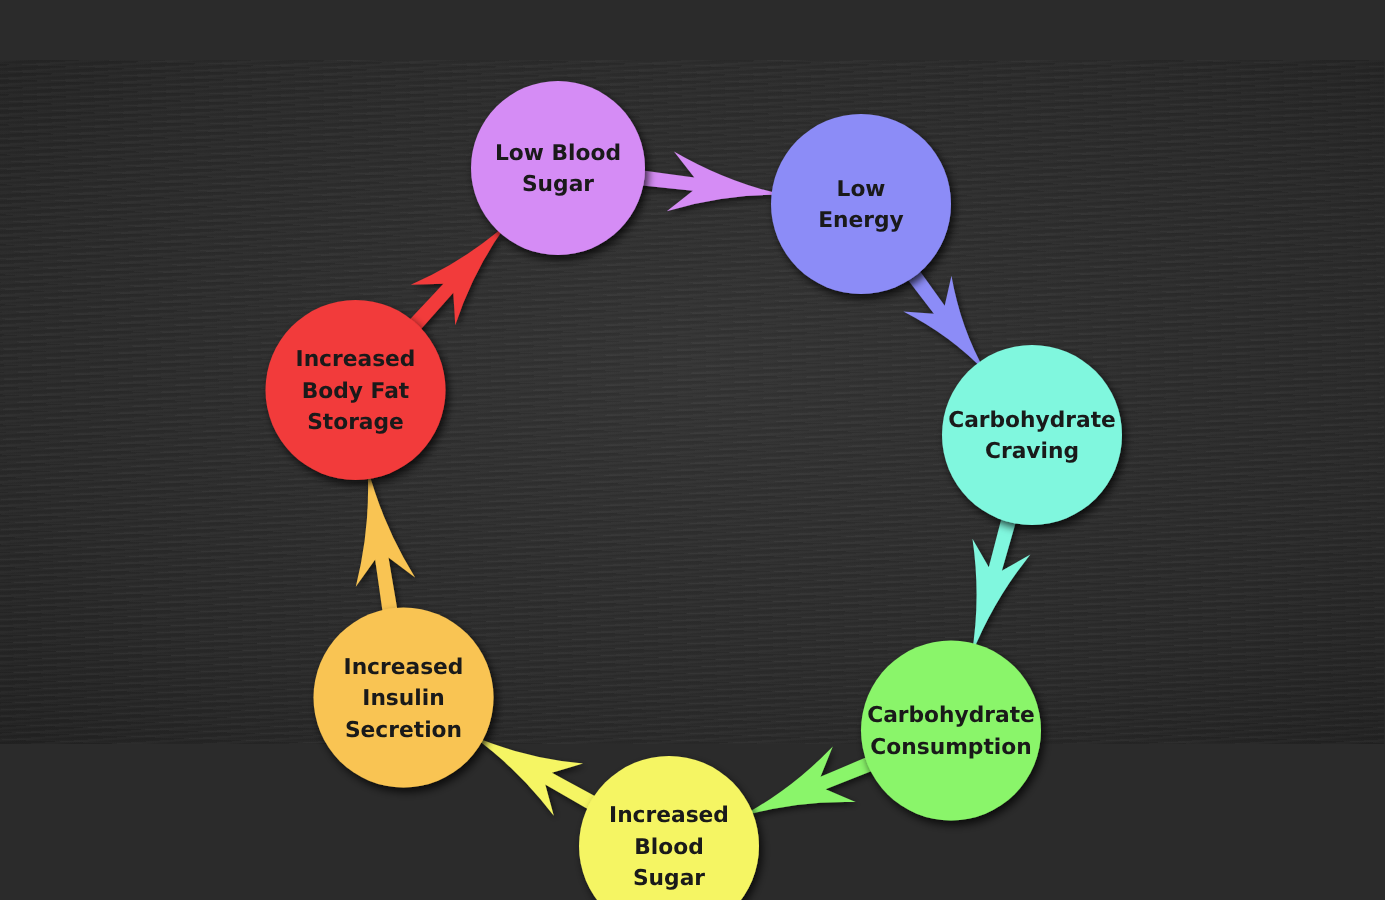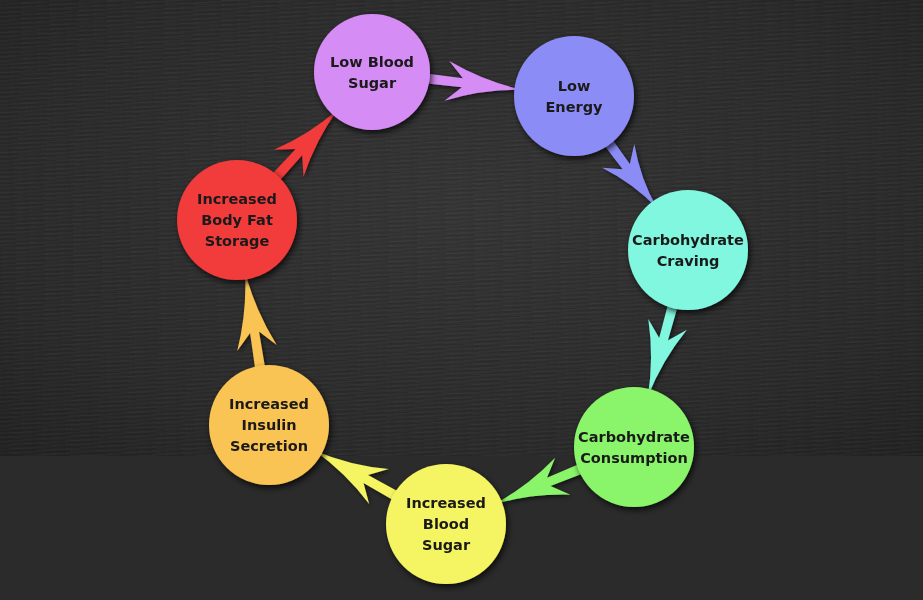--- a/index.html
+++ b/index.html
@@ -7,20 +7,21 @@
       width: 923px; height: 600px; overflow: hidden;
       background: #2b2b2b;
       font-family: "DejaVu Sans", sans-serif;
     }
     #stage {
       position: relative; width: 923px; height: 456px;
       background:
         repeating-linear-gradient(176deg, rgba(255,255,255,0.025) 0px, rgba(255,255,255,0.025) 1px, rgba(0,0,0,0.04) 2px, rgba(0,0,0,0) 4px),
         repeating-linear-gradient(182deg, rgba(0,0,0,0.05) 0px, rgba(0,0,0,0) 3px, rgba(255,255,255,0.02) 5px),
         radial-gradient(ellipse at 50% 45%, #353535 0%, #2a2a2a 70%, #222 100%);
+      margin-top: 40px;
     }
     svg { position: absolute; left: 0; top: 0; }
     .node-label {
       font-family: "DejaVu Sans", sans-serif;
       font-weight: bold;
       font-size: 14.5px;
       fill: #1a1a1a;
       text-anchor: middle;
     }
   </style>

